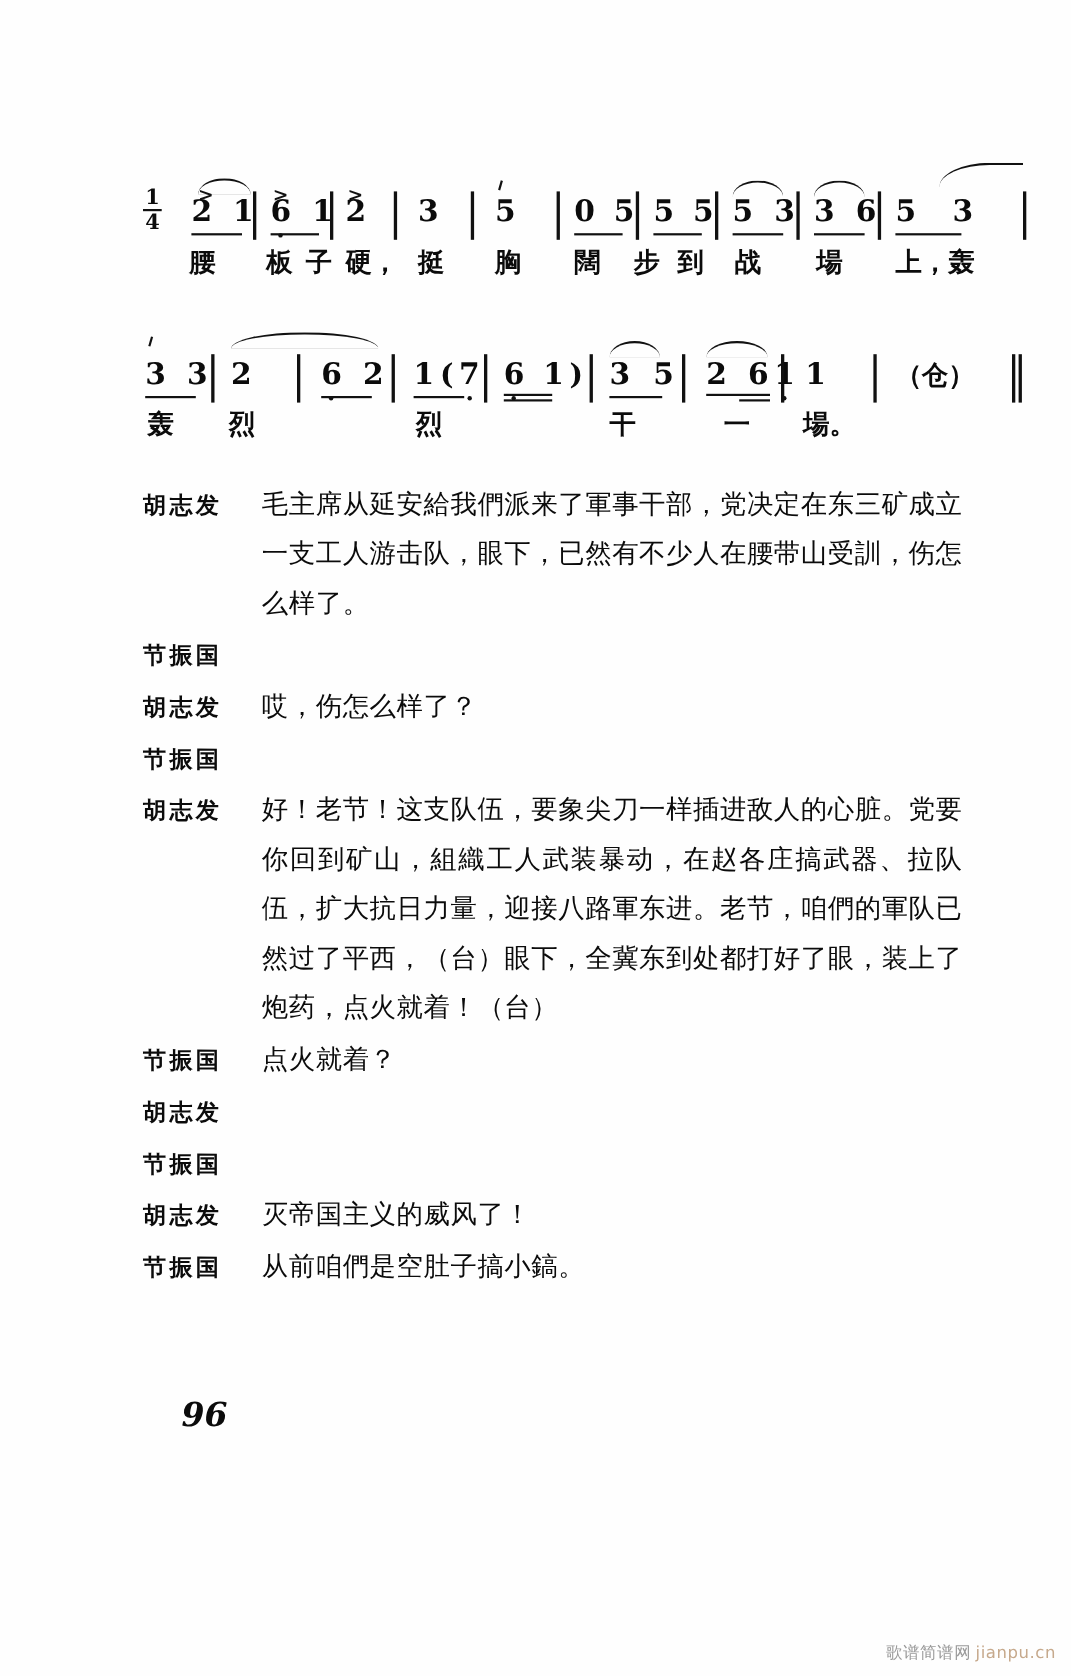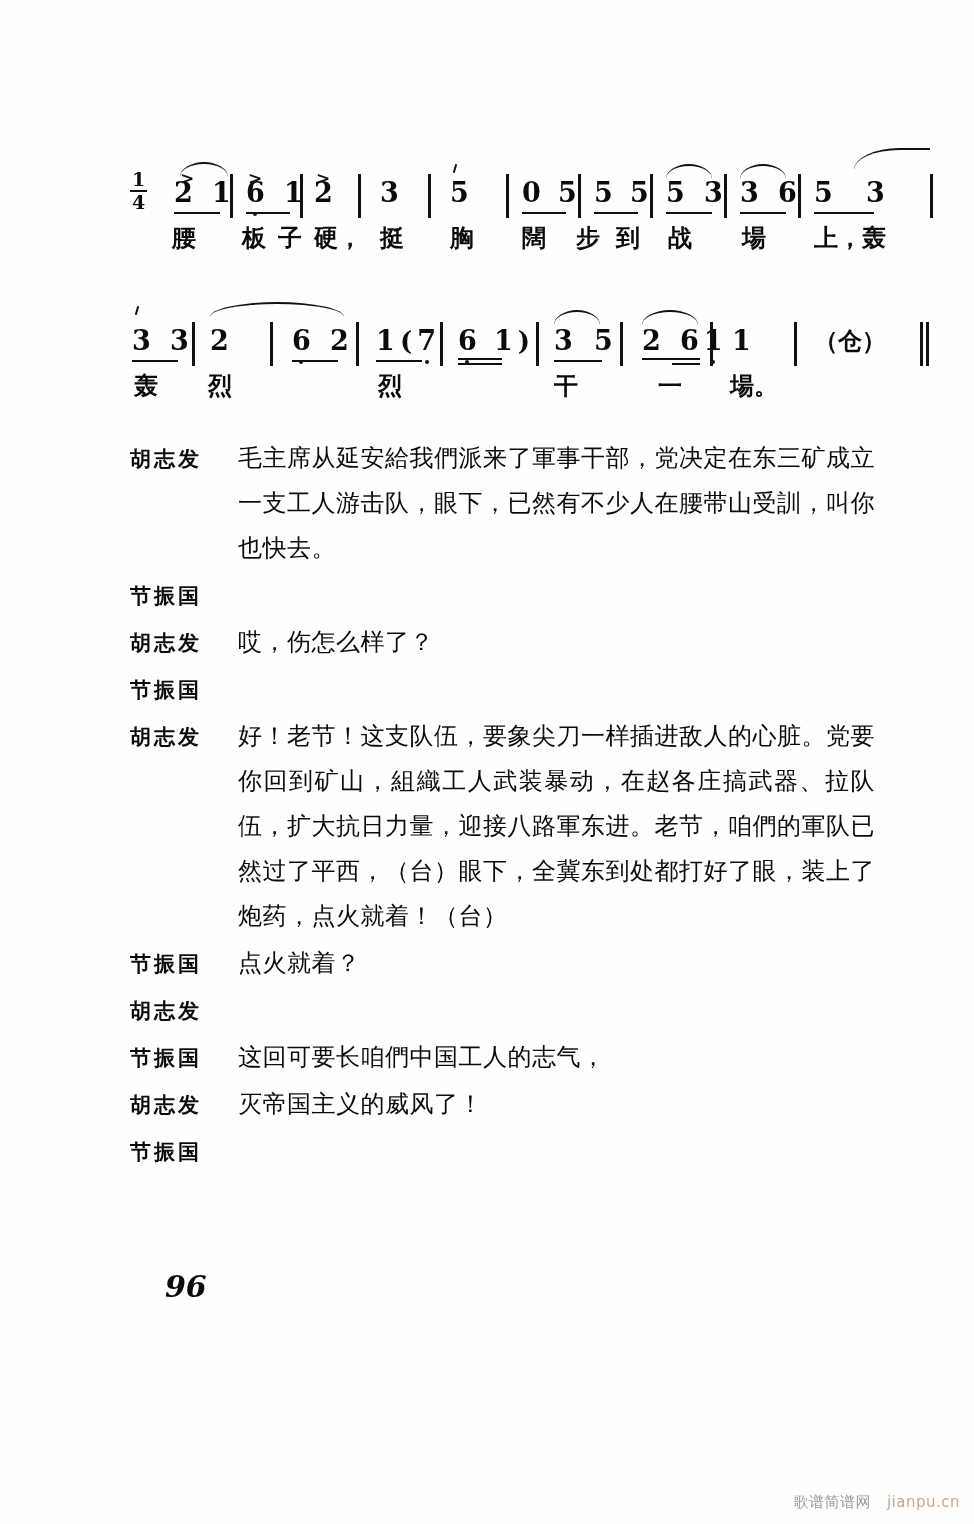--- a/index.html
+++ b/index.html
@@ -214,21 +214,21 @@
     letter-spacing: 0.5px;
     white-space: nowrap;
   }
   .watermark .cn {
     color: #9a9a9a;
     font-family: "DejaVu Serif", "Liberation Serif", serif;
   }
   .watermark .en {
     color: #c6a98c;
     font-family: "DejaVu Sans", "Liberation Sans", sans-serif;
-    margin-left: 16px;
+    margin-left: 4px;
   }
 </style>
 </head>
 <body>
 
 <div class="page">
 
   <div class="score">
 
     <div class="staff-line">
@@ -436,21 +436,21 @@
       <div class="lyric" style="left:424px;">干</div>
       <div class="lyric" style="left:528px;">一</div>
       <div class="lyric" style="left:600px;">場。</div>
     </div>
   </div>
 
   <div class="dialogue">
 
     <div class="line">
       <div class="speaker">胡志发</div>
-      <div class="speech multi">毛主席从延安給我們派来了軍事干部，党决定在东三矿成立一支工人游击队，眼下，已然有不少人在腰带山受訓，叫你也快去。</div>
+      <div class="speech multi">毛主席从延安給我們派来了軍事干部，党决定在东三矿成立一支工人游击队，眼下，已然有不少人在腰带山受訓，伤怎么样了。</div>
     </div>
 
     <div class="line">
       <div class="speaker">节振国</div>
     </div>
 
     <div class="line">
       <div class="speaker">胡志发</div>
       <div class="speech">哎，伤怎么样了？</div>
     </div>
@@ -468,30 +468,30 @@
       <div class="speaker">节振国</div>
       <div class="speech">点火就着？</div>
     </div>
 
     <div class="line">
       <div class="speaker">胡志发</div>
     </div>
 
     <div class="line">
       <div class="speaker">节振国</div>
-      <div class="speech">这回可要长咱們中国工人的志气，</div>
     </div>
 
     <div class="line">
       <div class="speaker">胡志发</div>
       <div class="speech">灭帝国主义的威风了！</div>
     </div>
 
     <div class="line">
       <div class="speaker">节振国</div>
+      <div class="speech">从前咱們是空肚子搞小鎬。</div>
     </div>
   </div>
 
   <div class="pageno">96</div>
 
   <div class="watermark">
     <span class="cn">歌谱简谱网</span><span class="en">jianpu.cn</span>
   </div>
 
 </div>

